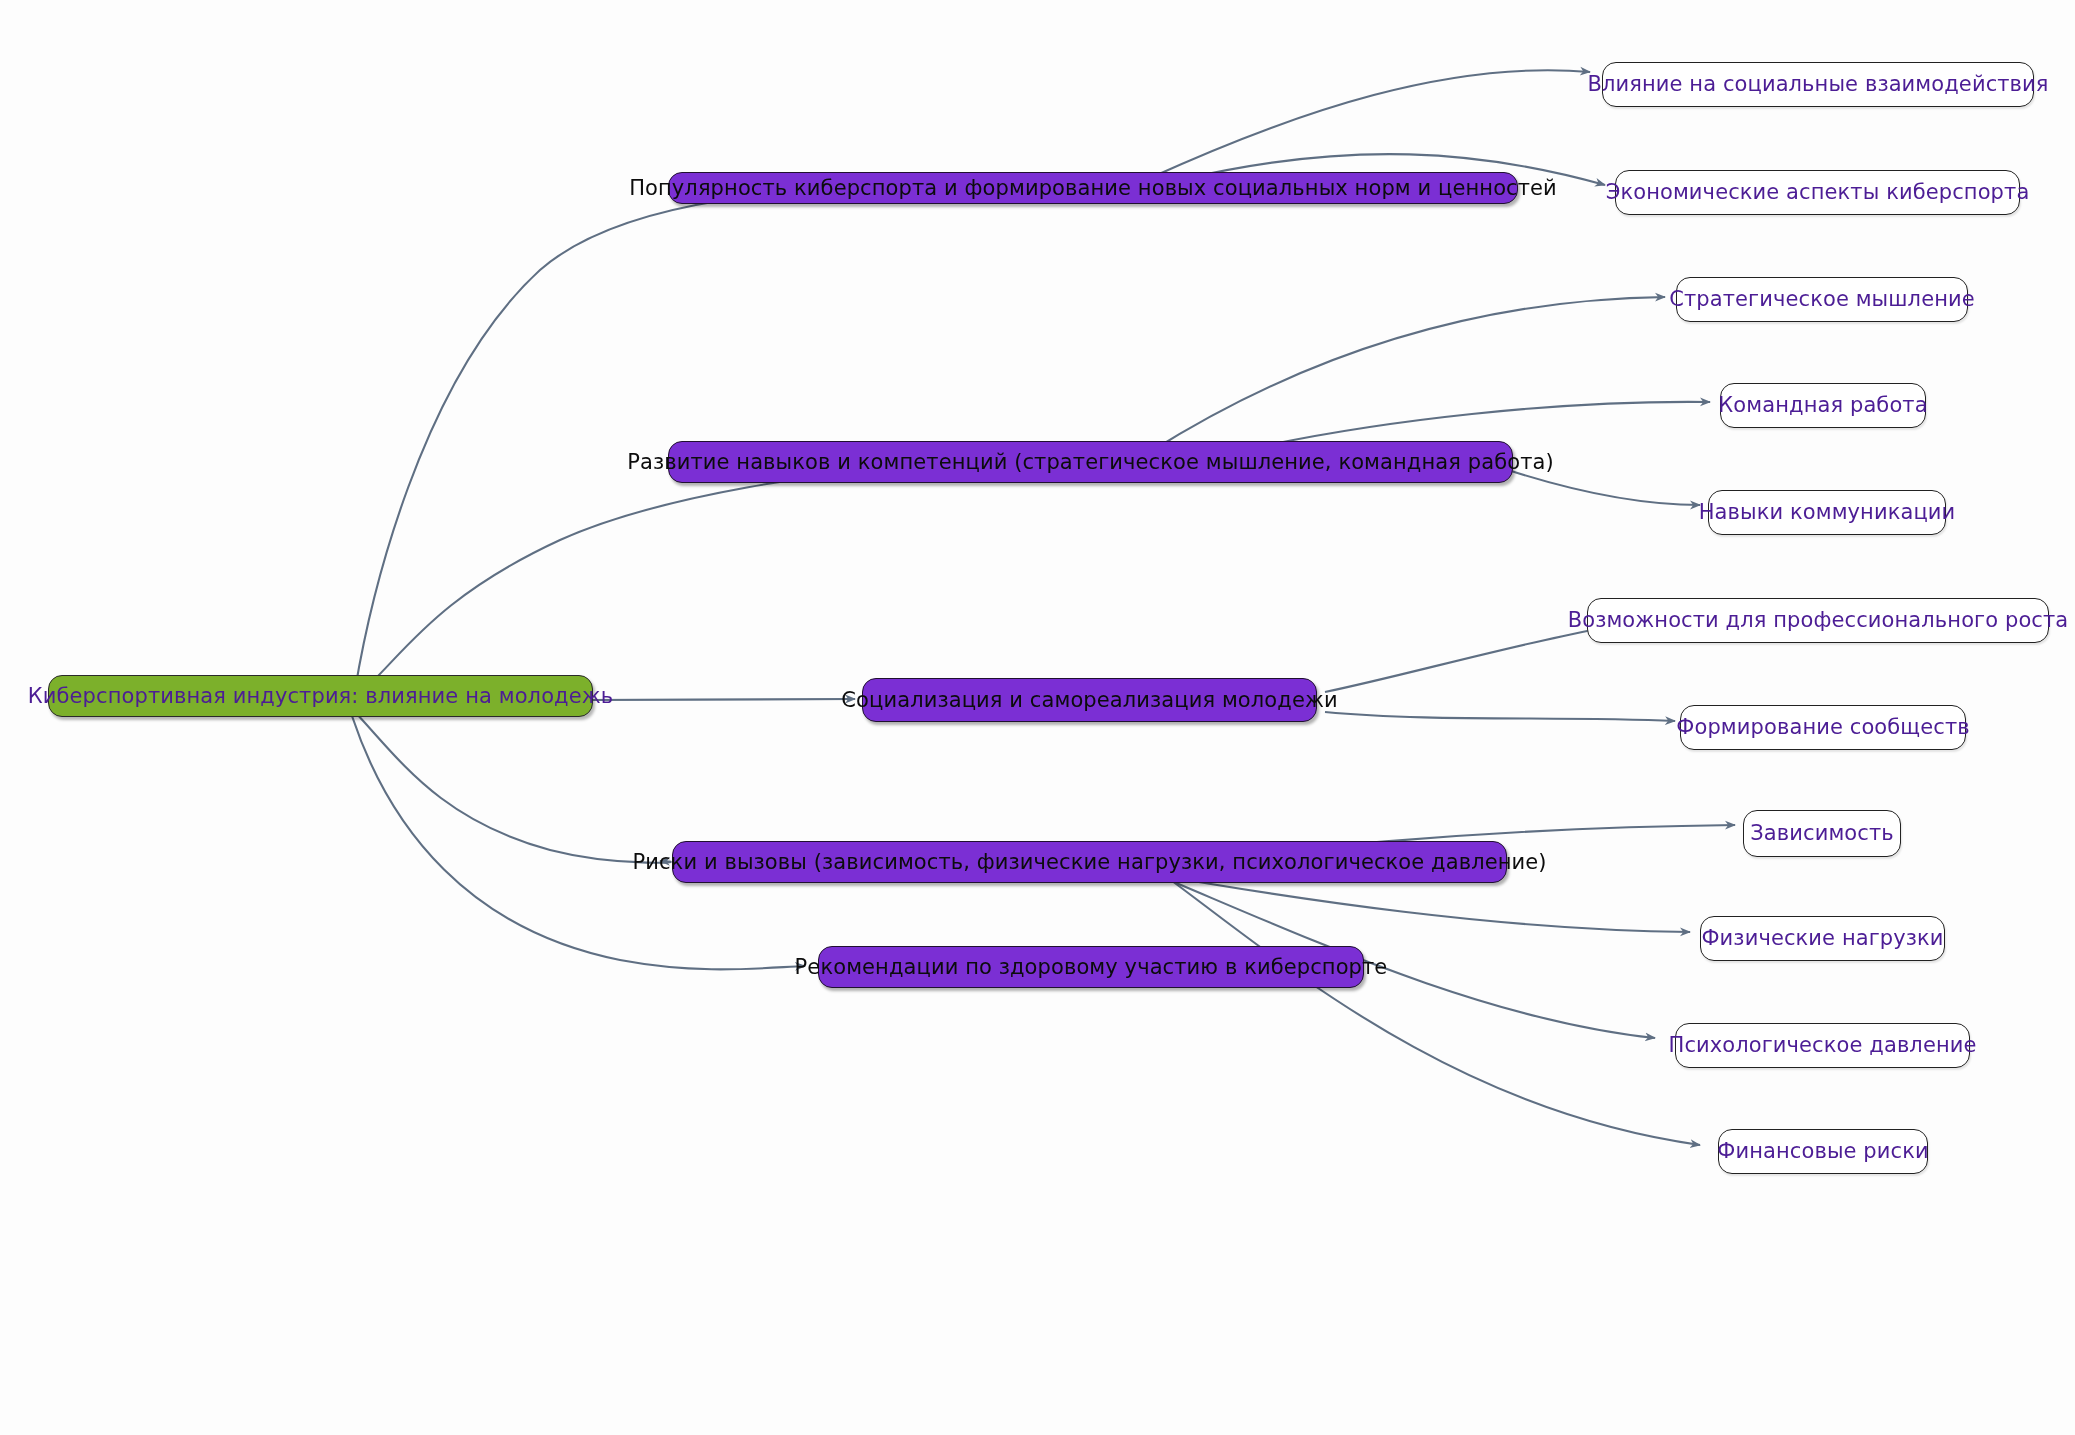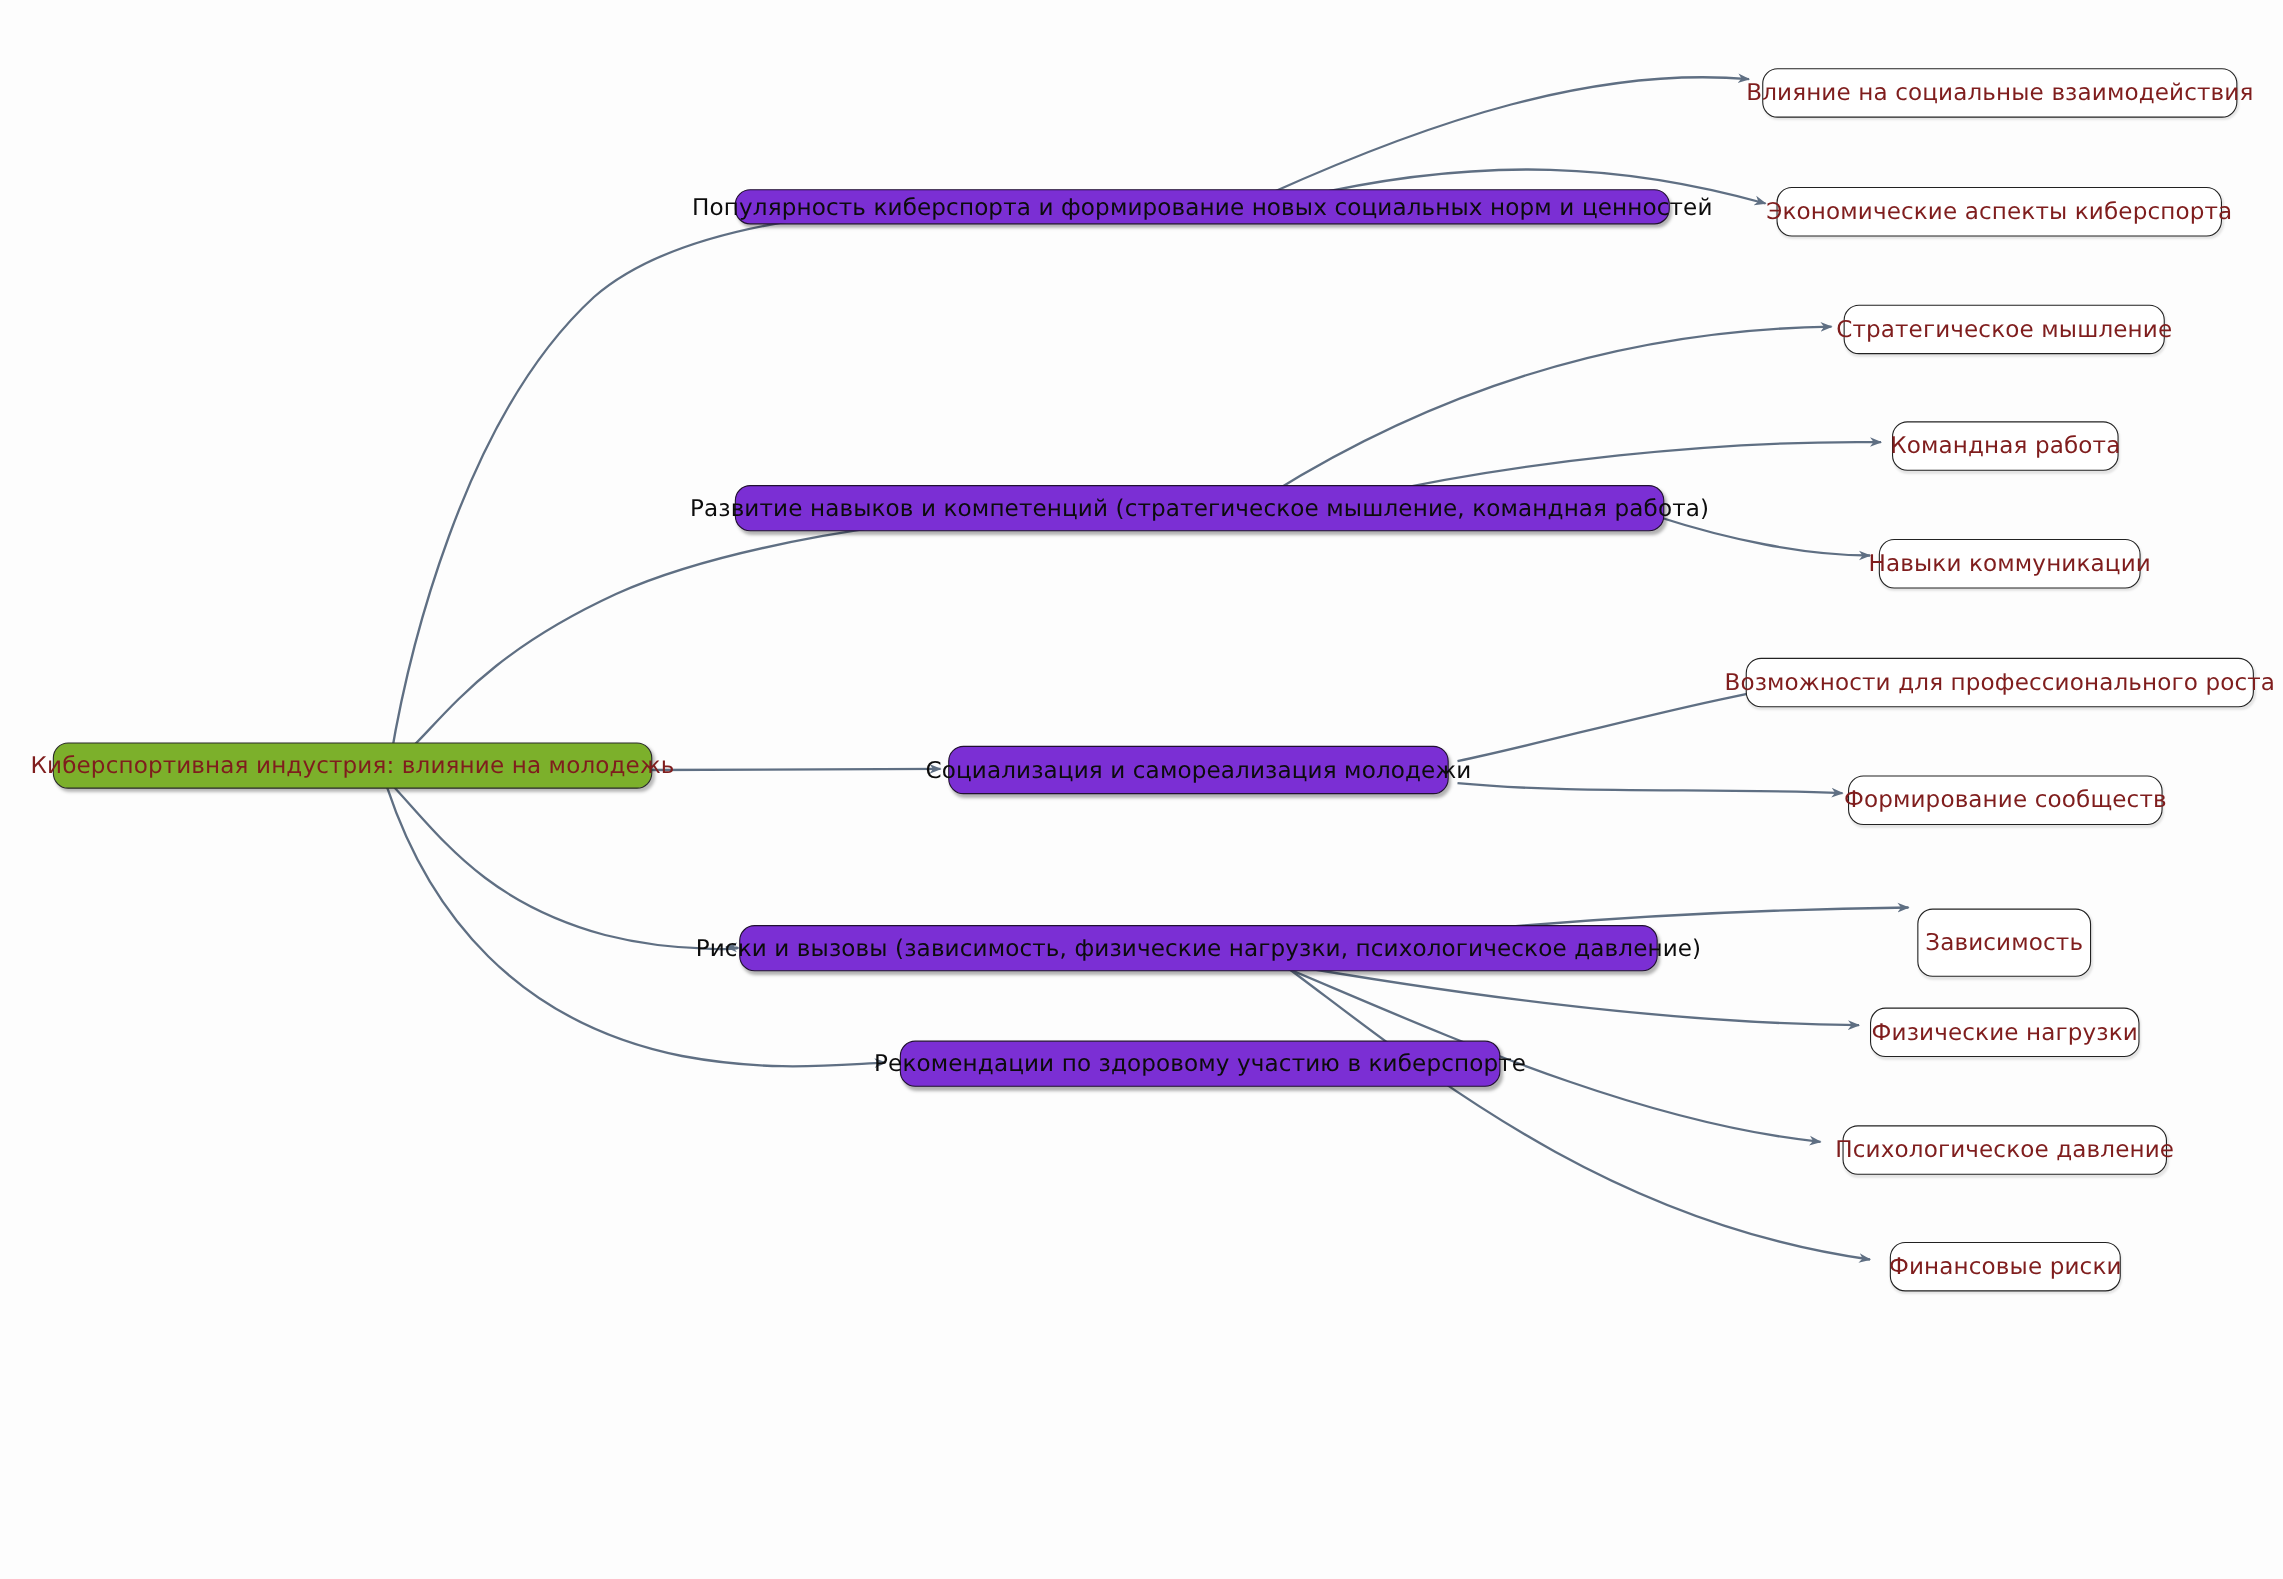--- a/index.html
+++ b/index.html
@@ -34,21 +34,21 @@
     position: absolute;
     box-sizing: border-box;
     display: flex;
     align-items: center;
     justify-content: center;
     white-space: nowrap;
     border-radius: 14px;
     border: 1.6px solid #1a1a1a;
     font-size: 21px;
     line-height: 1;
-    color: #7f1d1d;
+    color: #4c1d95;
     letter-spacing: 0.1px;
     padding: 0 14px;
     background: #ffffff;
   }
   .node.root {
     background: #7CB02B;
     border-color: #2a2a2a;
     box-shadow: 2px 3px 3px rgba(0,0,0,0.28);
   }
   .node.branch {
@@ -166,21 +166,21 @@
     <div class="node leaf" style="left:1587px; top:598px; width:462px; height:45px;">
       <span class="node-label">Возможности для профессионального роста</span>
     </div>
     <div class="node leaf" style="left:1680px; top:705px; width:286px; height:45px;">
       <span class="node-label">Формирование сообществ</span>
     </div>
 
     <div class="node branch" style="left:672px; top:841px; width:835px; height:42px;">
       <span class="node-label">Риски и вызовы (зависимость, физические нагрузки, психологическое давление)</span>
     </div>
-    <div class="node leaf" style="left:1743px; top:810px; width:158px; height:62px;margin-top:16px;">
+    <div class="node leaf" style="left:1743px; top:810px; width:158px; height:47px;">
       <span class="node-label">Зависимость</span>
     </div>
     <div class="node leaf" style="left:1700px; top:916px; width:245px; height:45px;">
       <span class="node-label">Физические нагрузки</span>
     </div>
     <div class="node leaf" style="left:1675px; top:1023px; width:295px; height:45px;">
       <span class="node-label">Психологическое давление</span>
     </div>
     <div class="node leaf" style="left:1718px; top:1129px; width:210px; height:45px;">
       <span class="node-label">Финансовые риски</span>

